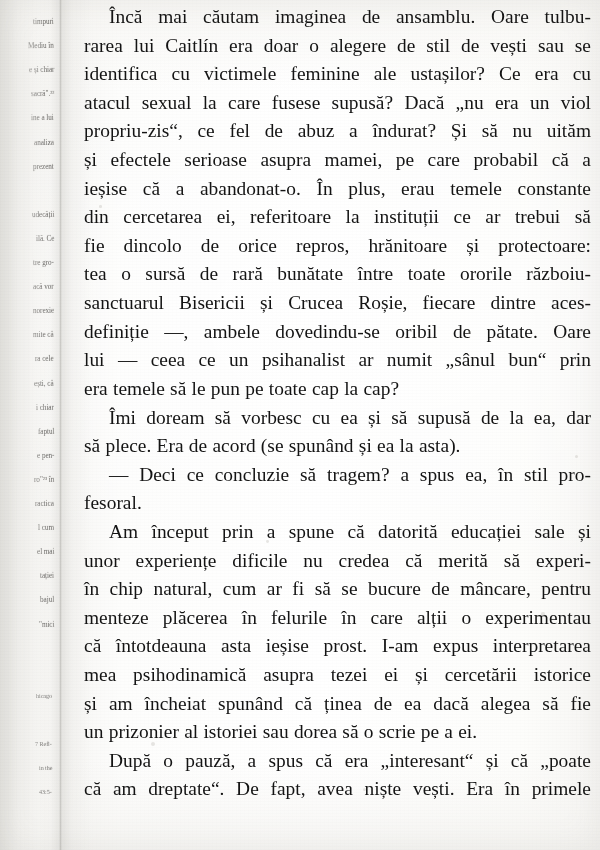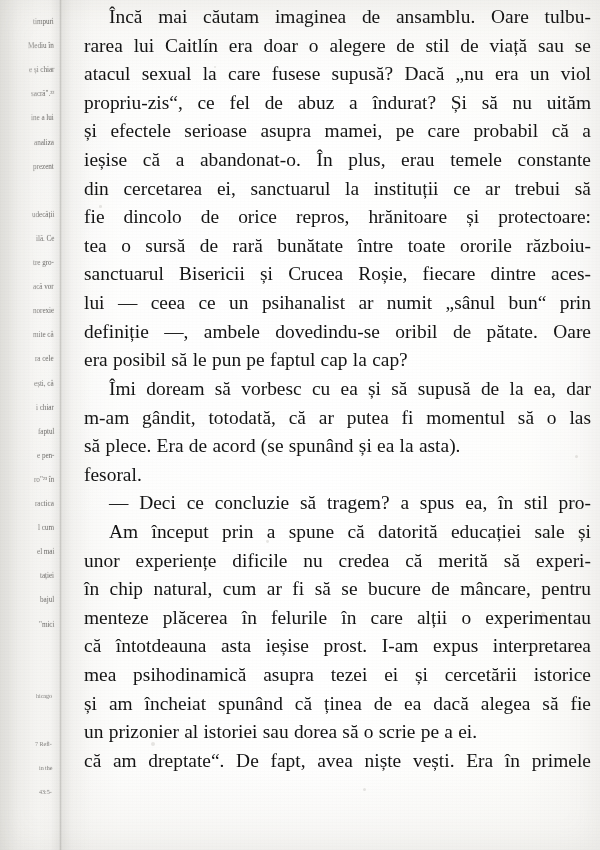--- a/index.html
+++ b/index.html
@@ -161,45 +161,46 @@
         <div class="fline sm" style="top: 765.1px; transform: rotate(-0.53deg) scaleY(1.04); right: 6px;">in the</div>
         <div class="fline sm" style="top: 789.2px; transform: rotate(-0.52deg) scaleY(1.04); right: 6px;">43:5-</div>
       </div>
   </div>
 
   <div class="gutter"></div>
   <div class="gutter-line"></div>
 
   <div id="column">
       <div class="tline j ind">Încă mai căutam imaginea de ansamblu. Oare tulbu-</div>
-      <div class="tline j">rarea lui Caitlín era doar o alegere de stil de viață sau se</div>
+      <div class="tline j">rarea lui Caitlín era doar o alegere de stil de vești sau se</div>
+      <div class="tline j">identifica cu victimele feminine ale ustașilor? Ce era cu</div>
       <div class="tline j">atacul sexual la care fusese supusă? Dacă „nu era un viol</div>
       <div class="tline j">propriu-zis“, ce fel de abuz a îndurat? Și să nu uităm</div>
       <div class="tline j">și efectele serioase asupra mamei, pe care probabil că a</div>
       <div class="tline j">ieșise că a abandonat-o. În plus, erau temele constante</div>
-      <div class="tline j">din cercetarea ei, sanctuarul la instituții ce ar trebui să</div>
+      <div class="tline j">din cercetarea ei, referitoare la instituții ce ar trebui să</div>
       <div class="tline j">fie dincolo de orice repros, hrănitoare și protectoare:</div>
       <div class="tline j">tea o sursă de rară bunătate între toate ororile războiu-</div>
       <div class="tline j">sanctuarul Bisericii și Crucea Roșie, fiecare dintre aces-</div>
+      <div class="tline j">definiție —, ambele dovedindu-se oribil de pătate. Oare</div>
       <div class="tline j">lui — ceea ce un psihanalist ar numit „sânul bun“ prin</div>
-      <div class="tline j">definiție —, ambele dovedindu-se oribil de pătate. Oare</div>
-      <div class="tline last">era posibil să le pun pe faptul cap la cap?</div>
+      <div class="tline last">era temele să le pun pe toate cap la cap?</div>
       <div class="tline j ind">Îmi doream să vorbesc cu ea și să supusă de la ea, dar</div>
-      <div class="tline j">m-am gândit, totodată, că ar putea fi momentul să o las</div>
       <div class="tline last">să plece. Era de acord (se spunând și ea la asta).</div>
+      <div class="tline j ind">— Deci ce concluzie să tragem? a spus ea, în stil pro-</div>
       <div class="tline last">fesoral.</div>
-      <div class="tline j ind">— Deci ce concluzie să tragem? a spus ea, în stil pro-</div>
       <div class="tline j ind">Am început prin a spune că datorită educației sale și</div>
       <div class="tline j">unor experiențe dificile nu credea că merită să experi-</div>
       <div class="tline j">în chip natural, cum ar fi să se bucure de mâncare, pentru</div>
       <div class="tline j">menteze plăcerea în felurile în care alții o experimentau</div>
       <div class="tline j">că întotdeauna asta ieșise prost. I-am expus interpretarea</div>
       <div class="tline j">mea psihodinamică asupra tezei ei și cercetării istorice</div>
       <div class="tline j">și am încheiat spunând că ținea de ea dacă alegea să fie</div>
       <div class="tline last">un prizonier al istoriei sau dorea să o scrie pe a ei.</div>
+      <div class="tline j ind">După o pauză, a spus că era „interesant“ și că „poate</div>
       <div class="tline j">că am dreptate“. De fapt, avea niște vești. Era în primele</div>
     </div>
 
   <div class="grain"></div>
   <div class="edge-shade"></div>
 
 <div class="speck" style="left: 151px; top: 742px; width: 4px; height: 4px;"></div>
     <div class="speck" style="left: 468px; top: 331px; width: 3.2px; height: 3.2px;"></div>
     <div class="speck" style="left: 266px; top: 540px; width: 2.8px; height: 2.8px;"></div>
     <div class="speck" style="left: 541px; top: 612px; width: 3.6px; height: 3.6px;"></div>

